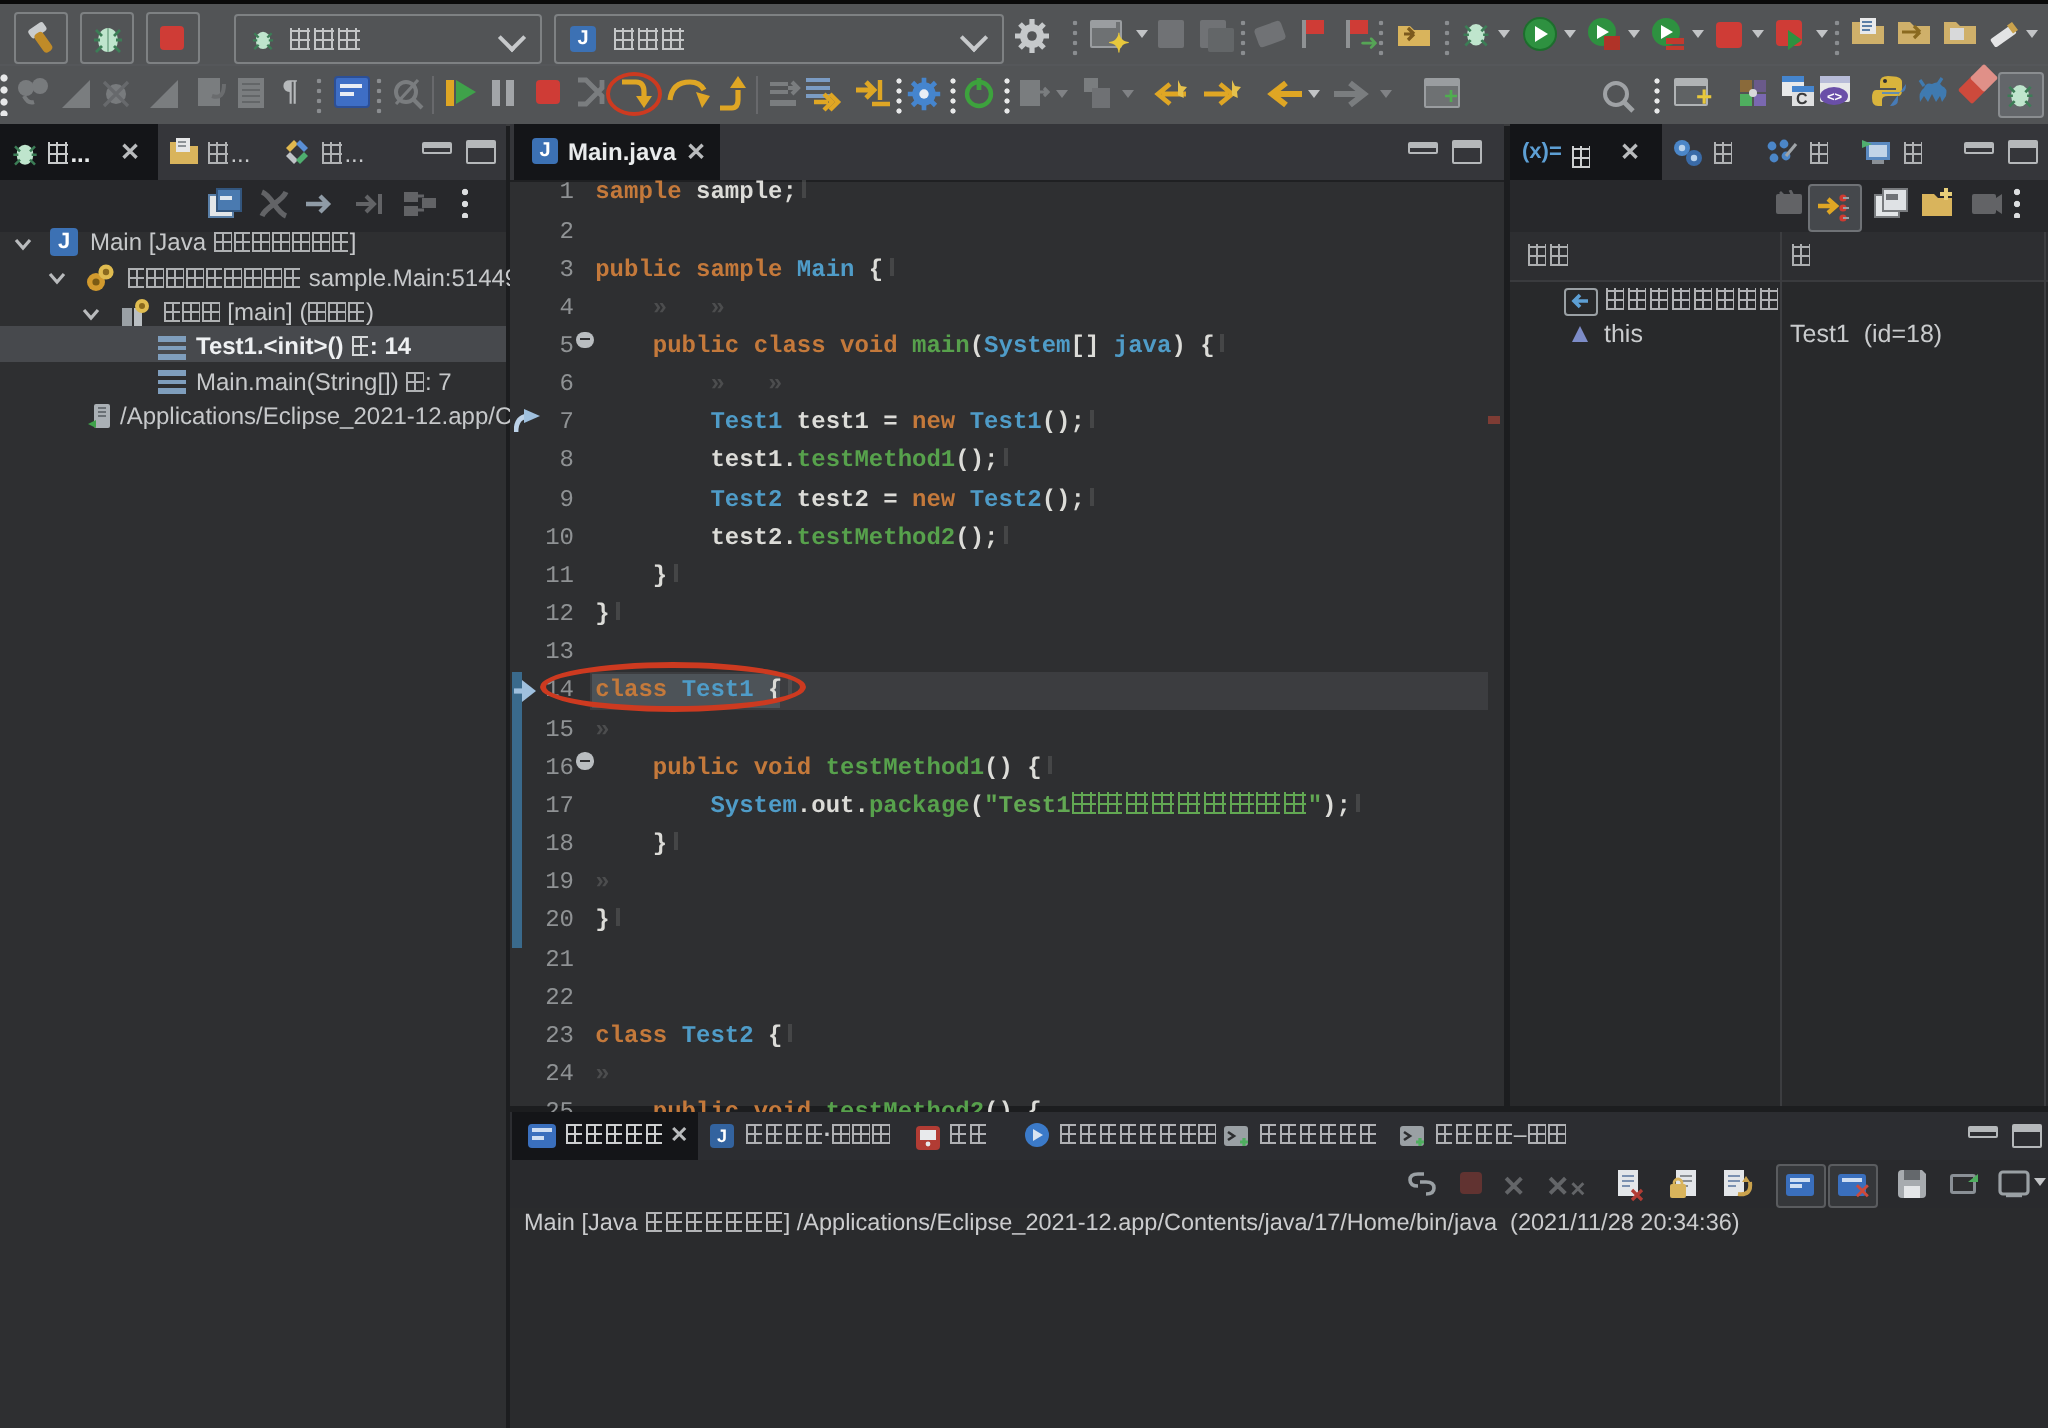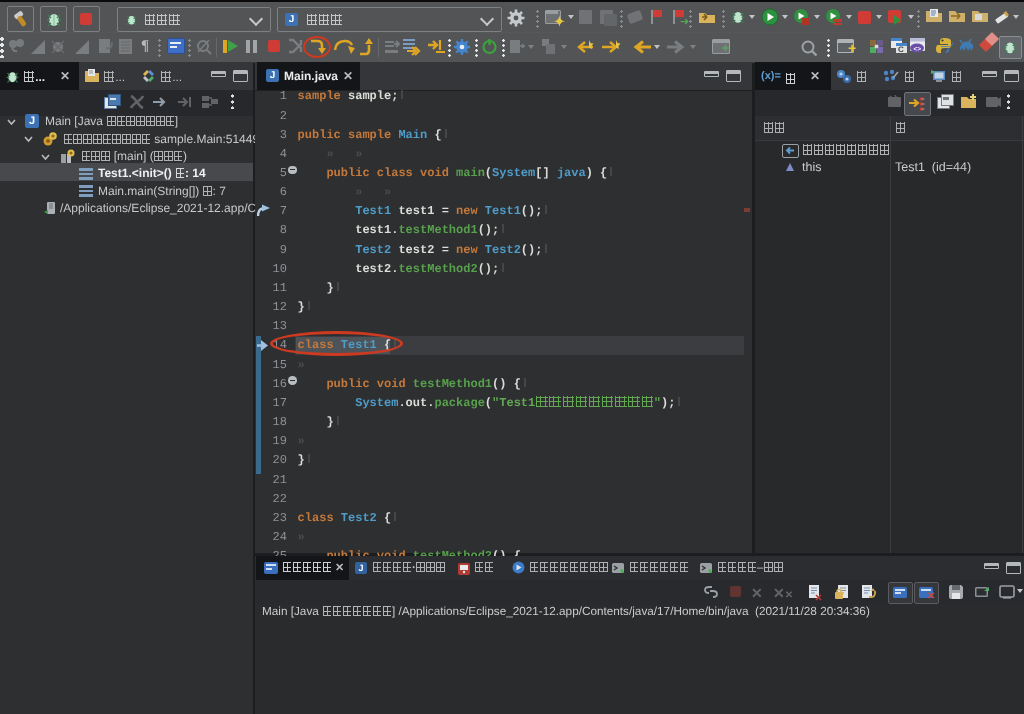--- a/index.html
+++ b/index.html
@@ -665,21 +665,21 @@
   <div class="a" style="left:267px;top:54px;width:1px;height:437px;background:#3c3d40;"></div>
 
   <div class="a" style="left:27px;top:82px;width:15px;height:12px;border:1.4px solid #9aa0a4;border-radius:2px;">
         <svg class="a" style="left:1px;top:1px" width="11" height="9" viewBox="0 0 11 9">
           <path d="M10 4.5 h-7 M6 1.5 l-3 3 l3 3" stroke="#5d9fd4" stroke-width="1.8" fill="none"></path>
         </svg>
       </div>
   <span class="a" style="left:47px;top:81px;font-size:12px;color:#c9cbcd;"><i class="k"></i><i class="k"></i><i class="k2"></i><i class="k"></i><i class="k"></i><i class="k"></i><i class="k"></i><i class="k"></i><i class="k"></i></span>
   <div class="a" style="left:31px;top:101px;width:0;height:0;border-left:4.5px solid transparent;border-right:4.5px solid transparent;border-bottom:8px solid #7d8cc8;"></div>
   <span class="a" style="left:47px;top:98px;font-size:12.5px;color:#c9cbcd;">this</span>
-  <span class="a tx" style="left:140px;top:98px;font-size:12.5px;color:#c9cbcd;">Test1  (id=44)</span>
+  <span class="a tx" style="left:140px;top:98px;font-size:12.5px;color:#c9cbcd;">Test1  (id=18)</span>
 </div>
 
 <div id="cons" class="a" style="left:255px;top:556px;width:769px;height:158px;background:#2a2b2d;">
   <div class="a" style="left:0;top:0;width:769px;height:24px;background:#2c2d31;border-bottom:1px solid #1f2022;"></div>
   <div class="a atab" style="left:1px;top:0;width:93px;height:24px;">
     <div class="a" style="left:8px;top:6px;width:14px;height:12px;background:#3a6fbd;border-radius:2px;">
           <div class="a" style="left:2px;top:2px;width:10px;height:2px;background:#cfdef2;"></div>
           <div class="a" style="left:2px;top:6px;width:6px;height:2px;background:#cfdef2;"></div>
         </div>
     <span class="a" style="left:26px;top:6px;color:#eef0f1;font-weight:bold;font-size:11.5px;"><i class="k"></i><i class="k"></i><i class="k"></i><i class="k"></i><i class="k"></i></span>

